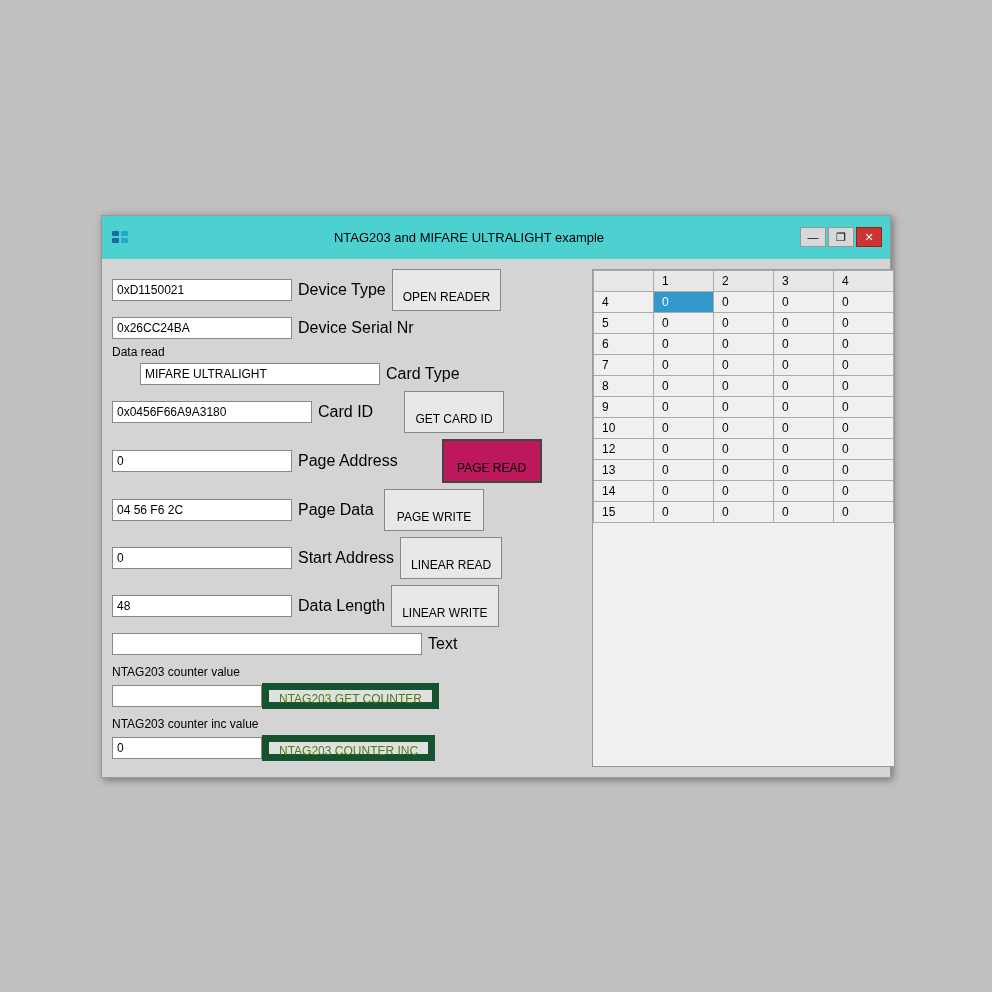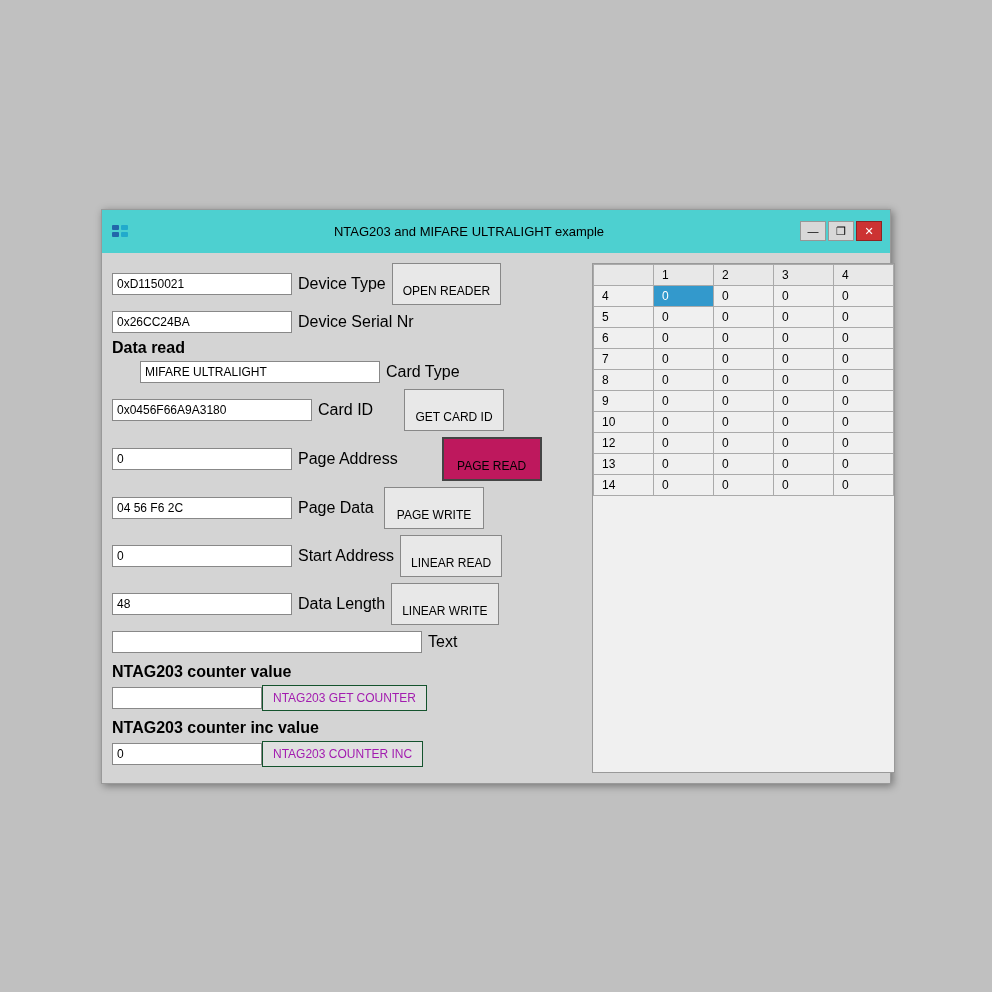--- a/index.html
+++ b/index.html
@@ -121,25 +121,24 @@
       min-width: 100px;
     }
 
     .action-btn.pressed {
       border: 2px solid #444;
       background: #be185d;
       margin-left: 44px;
     }
 
     .section-label {
-      font-size: 16px;
+      font-size: 12px;
       color: #000;
       margin-bottom: 4px;
       margin-top: 4px;
-      font-weight: bold;
     }
 
     .card-type-row {
       display: flex;
       align-items: center;
       margin-bottom: 6px;
       padding-left: 28px;
     }
 
     .text-row {
@@ -194,22 +193,22 @@
       font-weight: normal;
     }
 
     td.highlighted {
       background: #3399cc;
       color: white;
     }
 
     .disabled-btn {
       background: #e0e0e0;
-      border: 1px solid #14532d;
-      color: #a21caf;
+      border: 7px solid #14532d;
+      color: #4d7c0f;
       cursor: default;
       padding: 2px 10px;
       font-size: 12px;
       height: 26px;
       min-width: 160px;
     }
   </style>
 </head>
 <body>
 
@@ -379,18 +378,25 @@
               <td>0</td>
               <td>0</td>
             </tr>
             <tr>
               <td class="row-header">14</td>
               <td>0</td>
               <td>0</td>
               <td>0</td>
               <td>0</td>
             </tr>
+            <tr>
+              <td class="row-header">15</td>
+              <td>0</td>
+              <td>0</td>
+              <td>0</td>
+              <td>0</td>
+            </tr>
           </tbody>
       </table>
     </div>
 
   </div>
 </div>
 
 </body></html>

